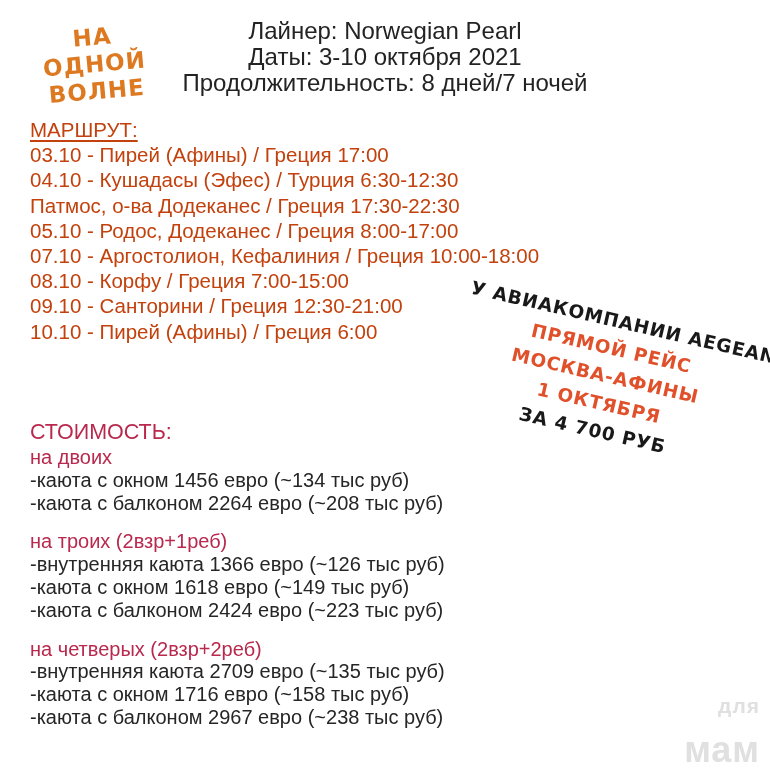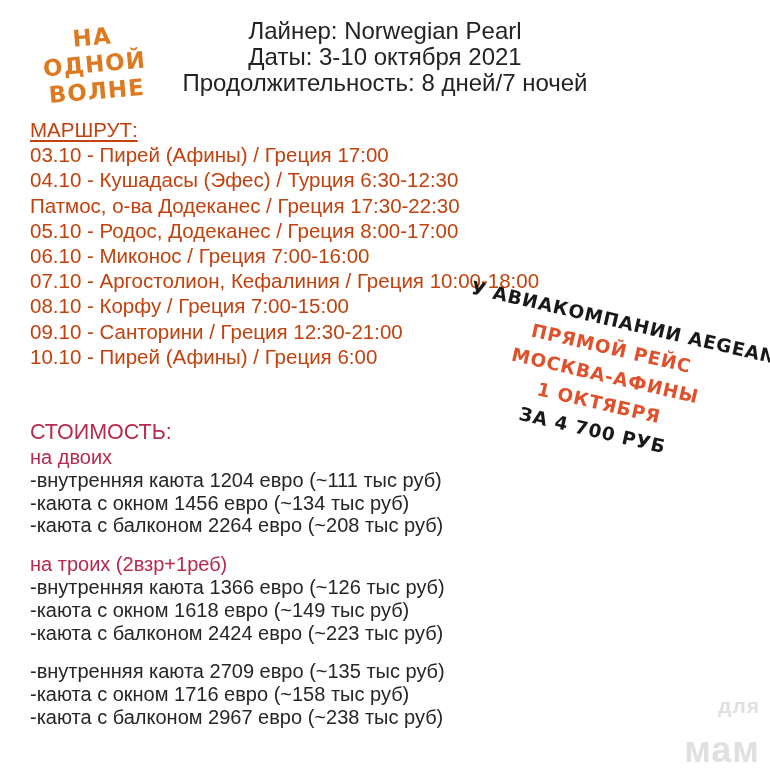--- a/index.html
+++ b/index.html
@@ -124,45 +124,44 @@
     <div>Даты: 3-10 октября 2021</div>
     <div>Продолжительность: 8 дней/7 ночей</div>
   </header>
 
   <section class="route">
     <div class="route-title">МАРШРУТ:</div>
     <div class="route-line">03.10 - Пирей (Афины) / Греция 17:00</div>
     <div class="route-line">04.10 - Кушадасы (Эфес) / Турция 6:30-12:30</div>
     <div class="route-line">Патмос, о-ва Додеканес / Греция 17:30-22:30</div>
     <div class="route-line">05.10 - Родос, Додеканес / Греция 8:00-17:00</div>
-    <div class="route-line">06.10 - Миконос / Греция 7:00-16:00</div>
     <div class="route-line">07.10 - Аргостолион, Кефалиния / Греция 10:00-18:00</div>
     <div class="route-line">08.10 - Корфу / Греция 7:00-15:00</div>
     <div class="route-line">09.10 - Санторини / Греция 12:30-21:00</div>
     <div class="route-line">10.10 - Пирей (Афины) / Греция 6:00</div>
   </section>
 
   <section class="pricing">
     <div class="pricing-title">СТОИМОСТЬ:</div>
 
     <div class="price-group">
       <div class="group-label">на двоих</div>
-      <div class="price-line">-внутренняя каюта 1204 евро (~111 тыс руб)</div>
       <div class="price-line">-каюта с окном 1456 евро (~134 тыс руб)</div>
       <div class="price-line">-каюта с балконом 2264 евро (~208 тыс руб)</div>
     </div>
 
     <div class="price-group">
       <div class="group-label">на троих (2взр+1реб)</div>
       <div class="price-line">-внутренняя каюта 1366 евро (~126 тыс руб)</div>
       <div class="price-line">-каюта с окном 1618 евро (~149 тыс руб)</div>
       <div class="price-line">-каюта с балконом 2424 евро (~223 тыс руб)</div>
     </div>
 
     <div class="price-group">
+      <div class="group-label">на четверых (2взр+2реб)</div>
       <div class="price-line">-внутренняя каюта 2709 евро (~135 тыс руб)</div>
       <div class="price-line">-каюта с окном 1716 евро (~158 тыс руб)</div>
       <div class="price-line">-каюта с балконом 2967 евро (~238 тыс руб)</div>
     </div>
   </section>
 
   <div class="promo">
     <div class="promo-black">У АВИАКОМПАНИИ AEGEAN</div>
     <div class="promo-orange">ПРЯМОЙ РЕЙС</div>
     <div class="promo-orange">МОСКВА-АФИНЫ</div>

